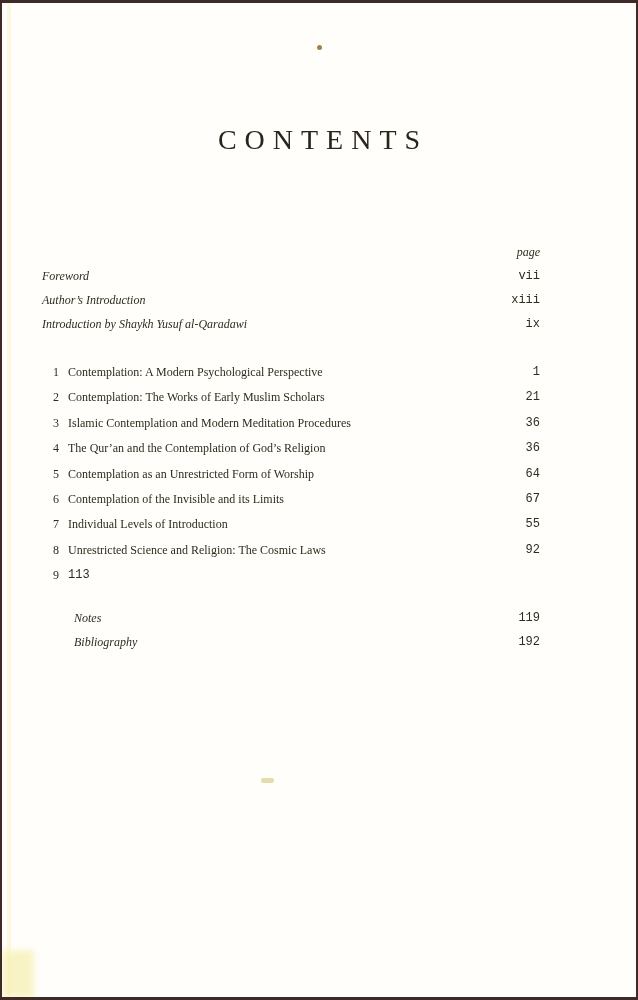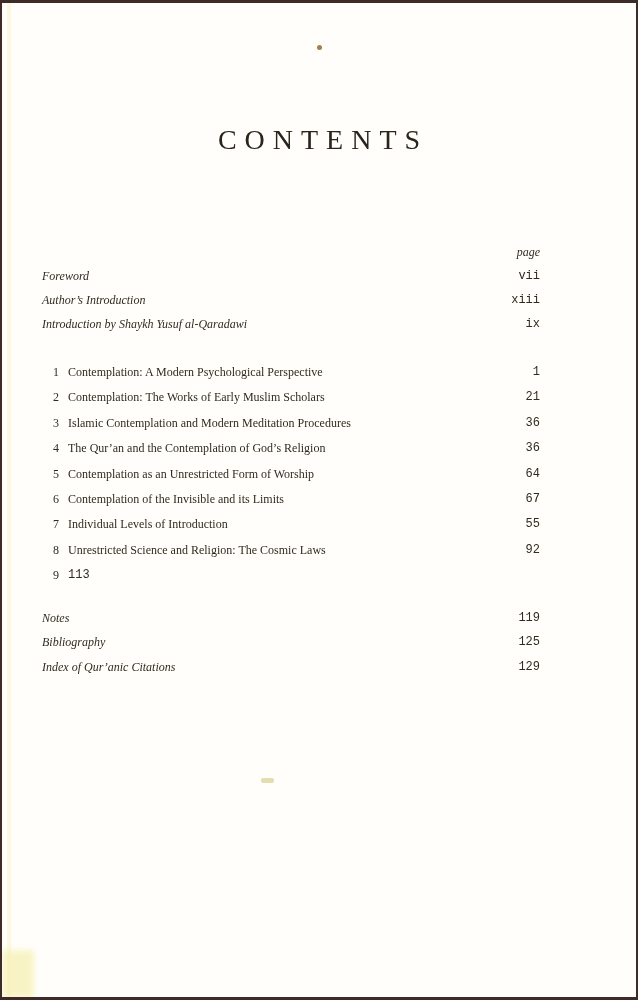--- a/index.html
+++ b/index.html
@@ -60,21 +60,21 @@
   .page-col-label {
     text-align:right; font-style:italic; line-height:24px; height:24px;
   }
   .front .row { line-height:24px; height:24px; font-style:italic; }
   .chapters { margin-top:24px; }
   .chapters .row { line-height:25.4px; height:25.4px; font-style:normal; }
   .chapters .num {
     width:17px; text-align:right; margin-right:9px; flex:0 0 auto;
   }
   .back { margin-top:17px; }
-  .back .row { line-height:24.8px; height:24.8px; font-style:italic; }
+  .back .row { line-height:24.8px; height:24.8px; font-style:italic;margin-left:32px; }
 </style>
 </head>
 <body>
 
 <div class="paper">
 
   <div class="edge top"></div>
   <div class="edge bottom"></div>
   <div class="edge left"></div>
   <div class="edge right"></div>
@@ -151,22 +151,18 @@
       </div>
     </div>
 
     <div class="back">
       <div class="row">
         <span class="label">Notes</span>
         <span class="page">119</span>
       </div>
       <div class="row">
         <span class="label">Bibliography</span>
-        <span class="page">125</span>
-      </div>
-      <div class="row">
-        <span class="label">Index of Qur’anic Citations</span>
-        <span class="page">129</span>
+        <span class="page">192</span>
       </div>
     </div>
 
   </div>
 </div>
 
 </body></html>

